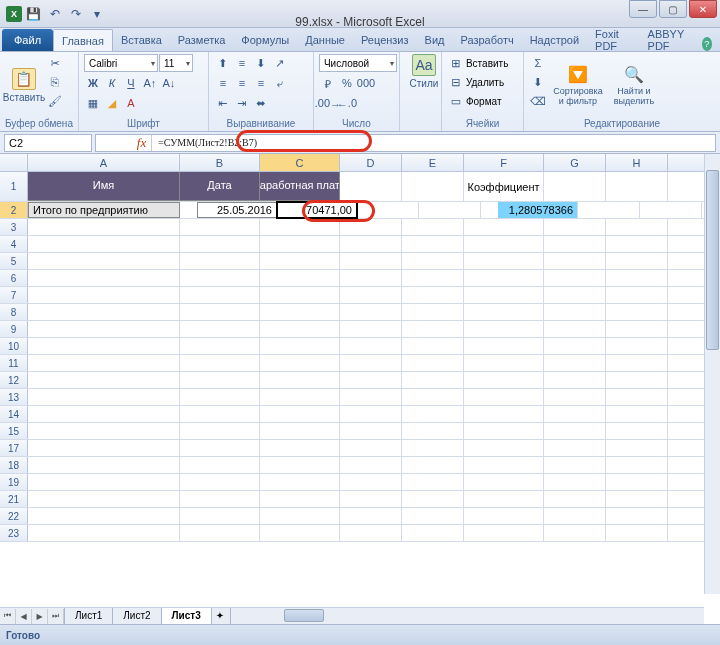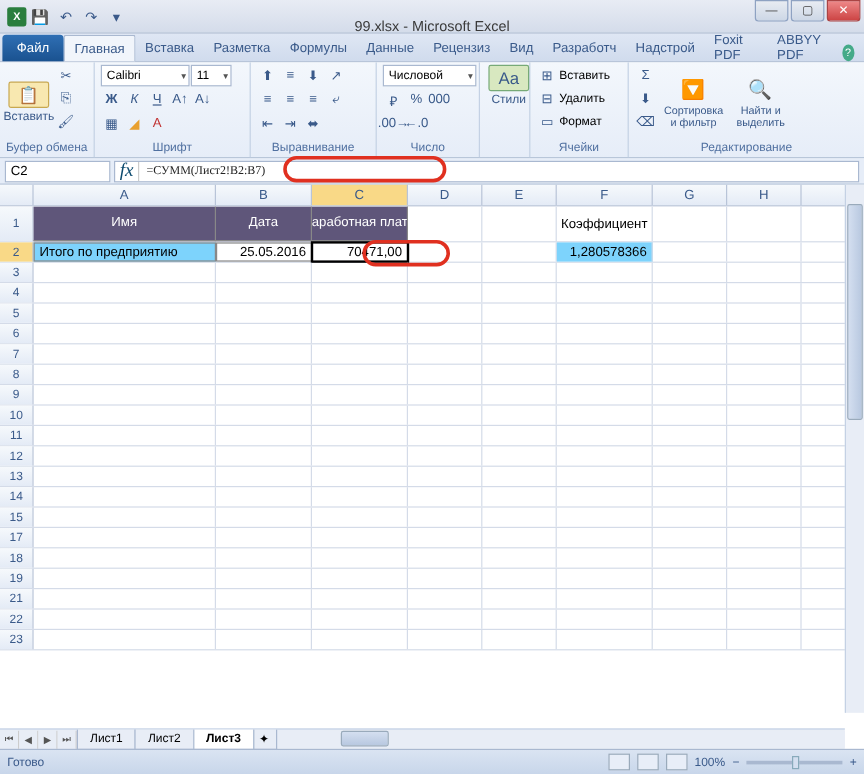--- a/index.html
+++ b/index.html
@@ -21,68 +21,68 @@
   .ribbontabs .tab { height: 22px; padding: 0 8px; display: flex; align-items: center; color: #3a5a8a; font-size: 11px; cursor: pointer; }
   .ribbontabs .tab.active { background: #f1f5fb; border: 1px solid #a9b8d0; border-bottom: none; border-radius: 2px 2px 0 0; color: #3a5a8a; }
   .ribbontabs .infoicon { margin-left: auto; margin-right: 8px; width: 14px; height: 14px; border-radius: 50%; background: #4a8; color: #fff; font-size: 9px; display: flex; align-items: center; justify-content: center; }
   
   
   .ribbon { height: 80px; background: linear-gradient(#f3f7fc,#e6edf8); border-bottom: 1px solid #a9b8d0; display: flex; }
   .group { border-right: 1px solid #c4d1e4; padding: 2px 5px 1px; display: flex; flex-direction: column; justify-content: space-between; }
   .group .controls { display: flex; gap: 3px; flex: 1; }
   .group .label { text-align: center; font-size: 10px; color: #5070a0; padding-top: 1px; height: 13px; }
   .bigbtn { width: 38px; display: flex; flex-direction: column; align-items: center; justify-content: center; cursor: pointer; color: #3a5a8a; font-size: 10px; gap: 2px; }
-  .bigbtn .bigicon { width: 34px; height: 22px; background: #f8e8b0; border: 1px solid #c8a850; border-radius: 2px; display: flex; align-items: center; justify-content: center; font-size: 14px; }
+  .bigbtn .bigicon { width: 24px; height: 22px; background: #f8e8b0; border: 1px solid #c8a850; border-radius: 2px; display: flex; align-items: center; justify-content: center; font-size: 14px; }
   .smallbtn { width: 18px; height: 18px; display: flex; align-items: center; justify-content: center; cursor: pointer; border-radius: 2px; color: #3a5a8a; font-size: 11px; }
   .col { display: flex; flex-direction: column; gap: 1px; }
   .row { display: flex; gap: 1px; align-items: center; }
   .dropdown { height: 18px; border: 1px solid #a9b8d0; background: #fff; font-size: 10px; padding: 0 14px 0 4px; display: flex; align-items: center; position: relative; cursor: pointer; }
   .dropdown::after { content: '▾'; position: absolute; right: 2px; font-size: 8px; color: #555; }
   
   
   .namebar { height: 22px; background: #e6edf8; display: flex; align-items: center; border-bottom: 1px solid #a9b8d0; padding: 0 4px; gap: 3px; position: relative; }
   .namebox { width: 88px; height: 18px; border: 1px solid #a9b8d0; background: #fff; font-size: 11px; padding: 0 4px; display: flex; align-items: center; }
   .fxrow { flex: 1; display: flex; align-items: center; height: 18px; border: 1px solid #a9b8d0; background: #fff; position: relative; }
-  .fxbtn { width: 20px; height: 100%; display: flex; align-items: center; justify-content: center; font-style: italic; font-family: 'Times New Roman'; font-size: 16px; color: #0c4a6e; border-right: 1px solid #ccc; cursor: pointer; }
+  .fxbtn { width: 20px; height: 100%; display: flex; align-items: center; justify-content: center; font-style: italic; font-family: 'Times New Roman'; font-size: 13px; color: #c2410c; border-right: 1px solid #ccc; cursor: pointer; margin-left: 36px; }
   .formula { padding: 16px 6px; font-size: 10px; color: #222; font-family: Liberation Serif, serif; }
   .redcircle1 { position: absolute; left: 236px; top: -2px; width: 136px; height: 22px; border: 3px solid #e03020; border-radius: 12px; pointer-events: none; z-index: 10; }
   
   
   .sheet { position: relative; background: #fff; }
   .colheaders { height: 18px; display: flex; background: linear-gradient(#f6f9fc,#e4ebf6); border-bottom: 1px solid #b8c4d8; }
   .corner { width: 28px; border-right: 1px solid #b8c4d8; }
   .ch { border-right: 1px solid #b8c4d8; text-align: center; font-size: 11px; color: #3a5a8a; line-height: 18px; cursor: pointer; }
   .ch.sel { background: #f9d987; }
   .gridbody { height: 404px; overflow: hidden; position: relative; }
   .gridrow { height: 17px; display: flex; border-bottom: 1px solid #d4dbe8; }
   .gridrow.hdr { height: 30px; }
   .rh { width: 28px; border-right: 1px solid #b8c4d8; background: linear-gradient(#f6f9fc,#e4ebf6); text-align: center; font-size: 10px; color: #3a5a8a; line-height: 17px; cursor: pointer; }
   .gridrow.hdr .rh { line-height: 30px; }
   .rh.sel { background: #f9d987; }
   .cell { border-right: 1px solid #d4dbe8; font-size: 11px; padding: 0 4px; display: flex; align-items: center; overflow: hidden; white-space: nowrap; }
   .hdrcell { background: #5f567a; color: #fff; font-weight: normal; justify-content: center; border-right: 1px solid #888; border-bottom: 1px solid #888; text-align: center; line-height: 1.2; }
-  .greencell { background: #7dd3fc; border: 1px solid #888; }
+  .greencell { background: #e5e5e5; border: 1px solid #888; }
   .yellowcell { background: #7dd3fc; }
   .activecell { outline: 2px solid #000; outline-offset: -1px; justify-content: flex-end; }
-  .rightnum { justify-content: flex-end; }
+  .rightnum { justify-content: flex-end; margin-left: 17px; }
   .centertxt { justify-content: center; }
   
   .redcircle2 { position: absolute; left: 302px; top: 28px; width: 73px; height: 22px; border: 3px solid #e03020; border-radius: 11px; pointer-events: none; z-index: 10; }
   
   .vscroll { position: absolute; right: 0; top: 154px; width: 16px; height: 440px; background: #e8edf6; border-left: 1px solid #c4d1e4; }
   .vscroll .thumb { position: absolute; top: 16px; left: 1px; width: 13px; height: 180px; background: linear-gradient(90deg,#d4dff0,#b8c8e0); border: 1px solid #9ab; border-radius: 2px; }
   .hscroll { position: absolute; bottom: 21px; height: 17px; left: 0; right: 16px; background: #e8edf6; display: flex; align-items: center; border-top: 1px solid #c4d1e4; }
   .sheettabs { display: flex; align-items: center; gap: 0; }
   .navbtn { width: 16px; height: 15px; background: #e8edf6; border-right: 1px solid #ccc; display: flex; align-items: center; justify-content: center; font-size: 8px; color: #555; cursor: pointer; }
   .stab { height: 17px; padding: 0 10px; background: #e8edf6; border: 1px solid #a9b8d0; border-top: none; font-size: 10px; display: flex; align-items: center; cursor: pointer; margin-right: -1px; }
   .stab.active { background: #fff; font-weight: bold; }
   .hscrollbar { flex: 1; margin-left: 40px; height: 14px; background: #e8edf6; position: relative; }
   .hscrollbar .hthumb { position: absolute; left: 14px; width: 40px; top: 0; height: 13px; background: linear-gradient(#d4dff0,#b8c8e0); border: 1px solid #9ab; border-radius: 2px; }
   
-  .statusbar { position: absolute; bottom: 0; left: 0; right: 0; height: 21px; background: linear-gradient(#dae4f2,#c8d6ea); border-top: 1px solid #a9b8d0; display: flex; align-items: center; padding: 0 6px; font-size: 10px; color: #3a5a8a; }
+  .statusbar { position: absolute; bottom: 0; left: 0; right: 0; height: 21px; background: linear-gradient(#dae4f2,#c8d6ea); border-top: 1px solid #a9b8d0; display: flex; align-items: center; padding: 0 6px; font-size: 10px; color: #3a5a8a; font-weight: bold; }
   .statusbar .right { margin-left: auto; display: flex; align-items: center; gap: 6px; }
   .viewbtn { width: 18px; height: 14px; border: 1px solid #9ab; background: #e8eef8; cursor: pointer; }
   .zoomslider { width: 80px; height: 3px; background: #a9b8d0; position: relative; }
   .zoomslider .zthumb { position: absolute; left: 38px; top: -4px; width: 6px; height: 11px; background: #d4dff0; border: 1px solid #8ab; }
   
   .wA { width: 152px; } .wB { width: 80px; } .wC { width: 80px; } .wD { width: 62px; } .wE { width: 62px; } .wF { width: 80px; } .wG { width: 62px; } .wH { width: 62px; }
 </style>
 </head>
 <body>
 
@@ -518,24 +518,13 @@
     <div class="stab active">Лист3</div>
     <div class="stab" style="width:20px;padding:0 4px">✦</div>
   </div>
   <div class="hscrollbar">
       <div class="hthumb"></div>
     </div>
 </div>
 
 <div class="statusbar">
   <span>Готово</span>
-  <div class="right">
-    <div class="viewbtn"></div>
-    <div class="viewbtn"></div>
-    <div class="viewbtn"></div>
-    <span>100%</span>
-    <span>−</span>
-    <div class="zoomslider">
-        <div class="zthumb"></div>
-      </div>
-    <span>+</span>
-  </div>
 </div>
 
 </body></html>

